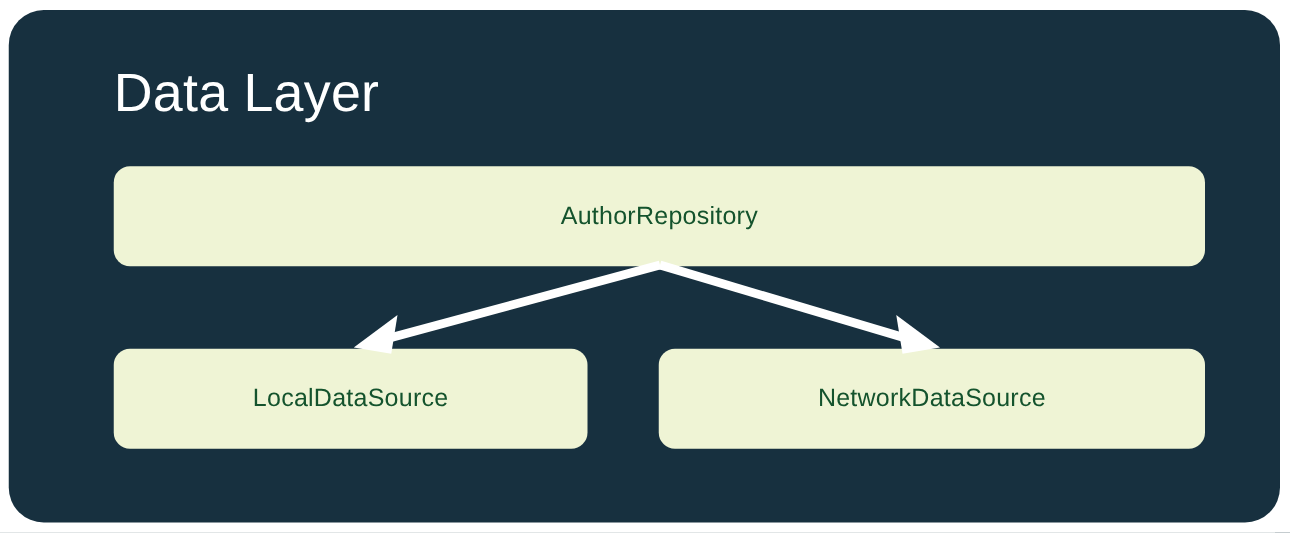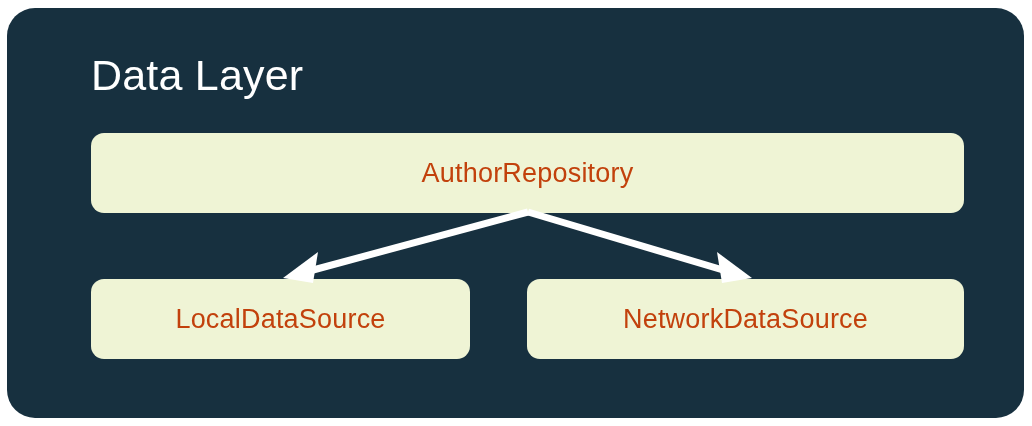--- a/index.html
+++ b/index.html
@@ -55,22 +55,22 @@
     align-items: center;
     justify-content: center;
     box-sizing: border-box;
     color: #17303f;
     font-size: 27px;
     letter-spacing: 0.2px;
     white-space: nowrap;
   }
 
   .node-label {
-    color: #c2410c;
-    font-size: 27px;
+    color: #14532d;
+    font-size: 20px;
     line-height: 32px;
   }
 
   #node-repository {
     left: 91px;
     top: 133px;
     width: 873px;
     height: 80px;
   }
 

